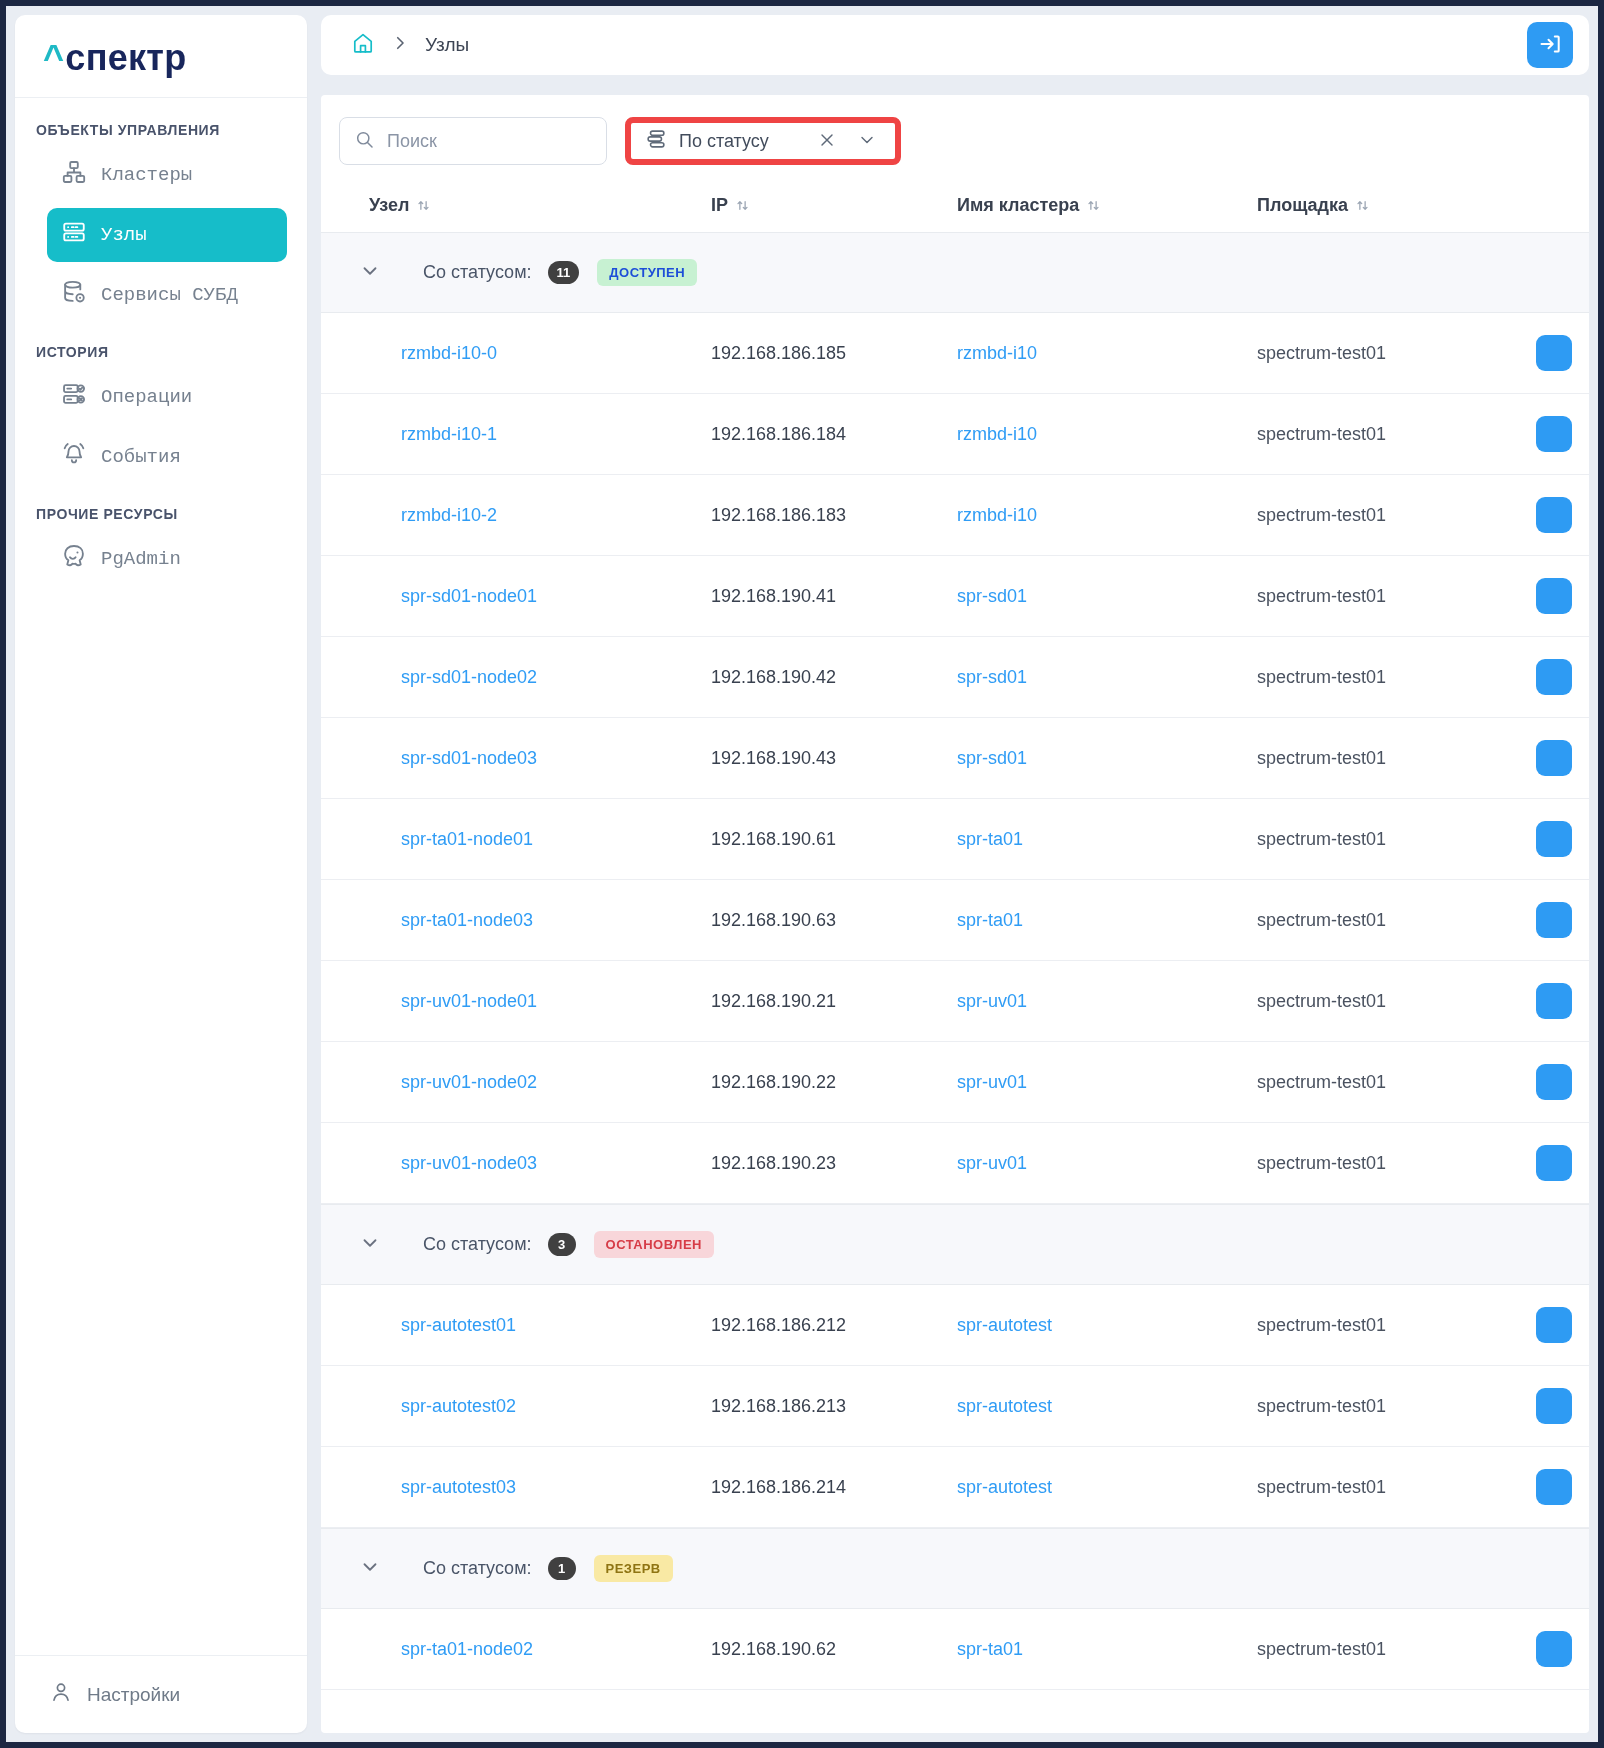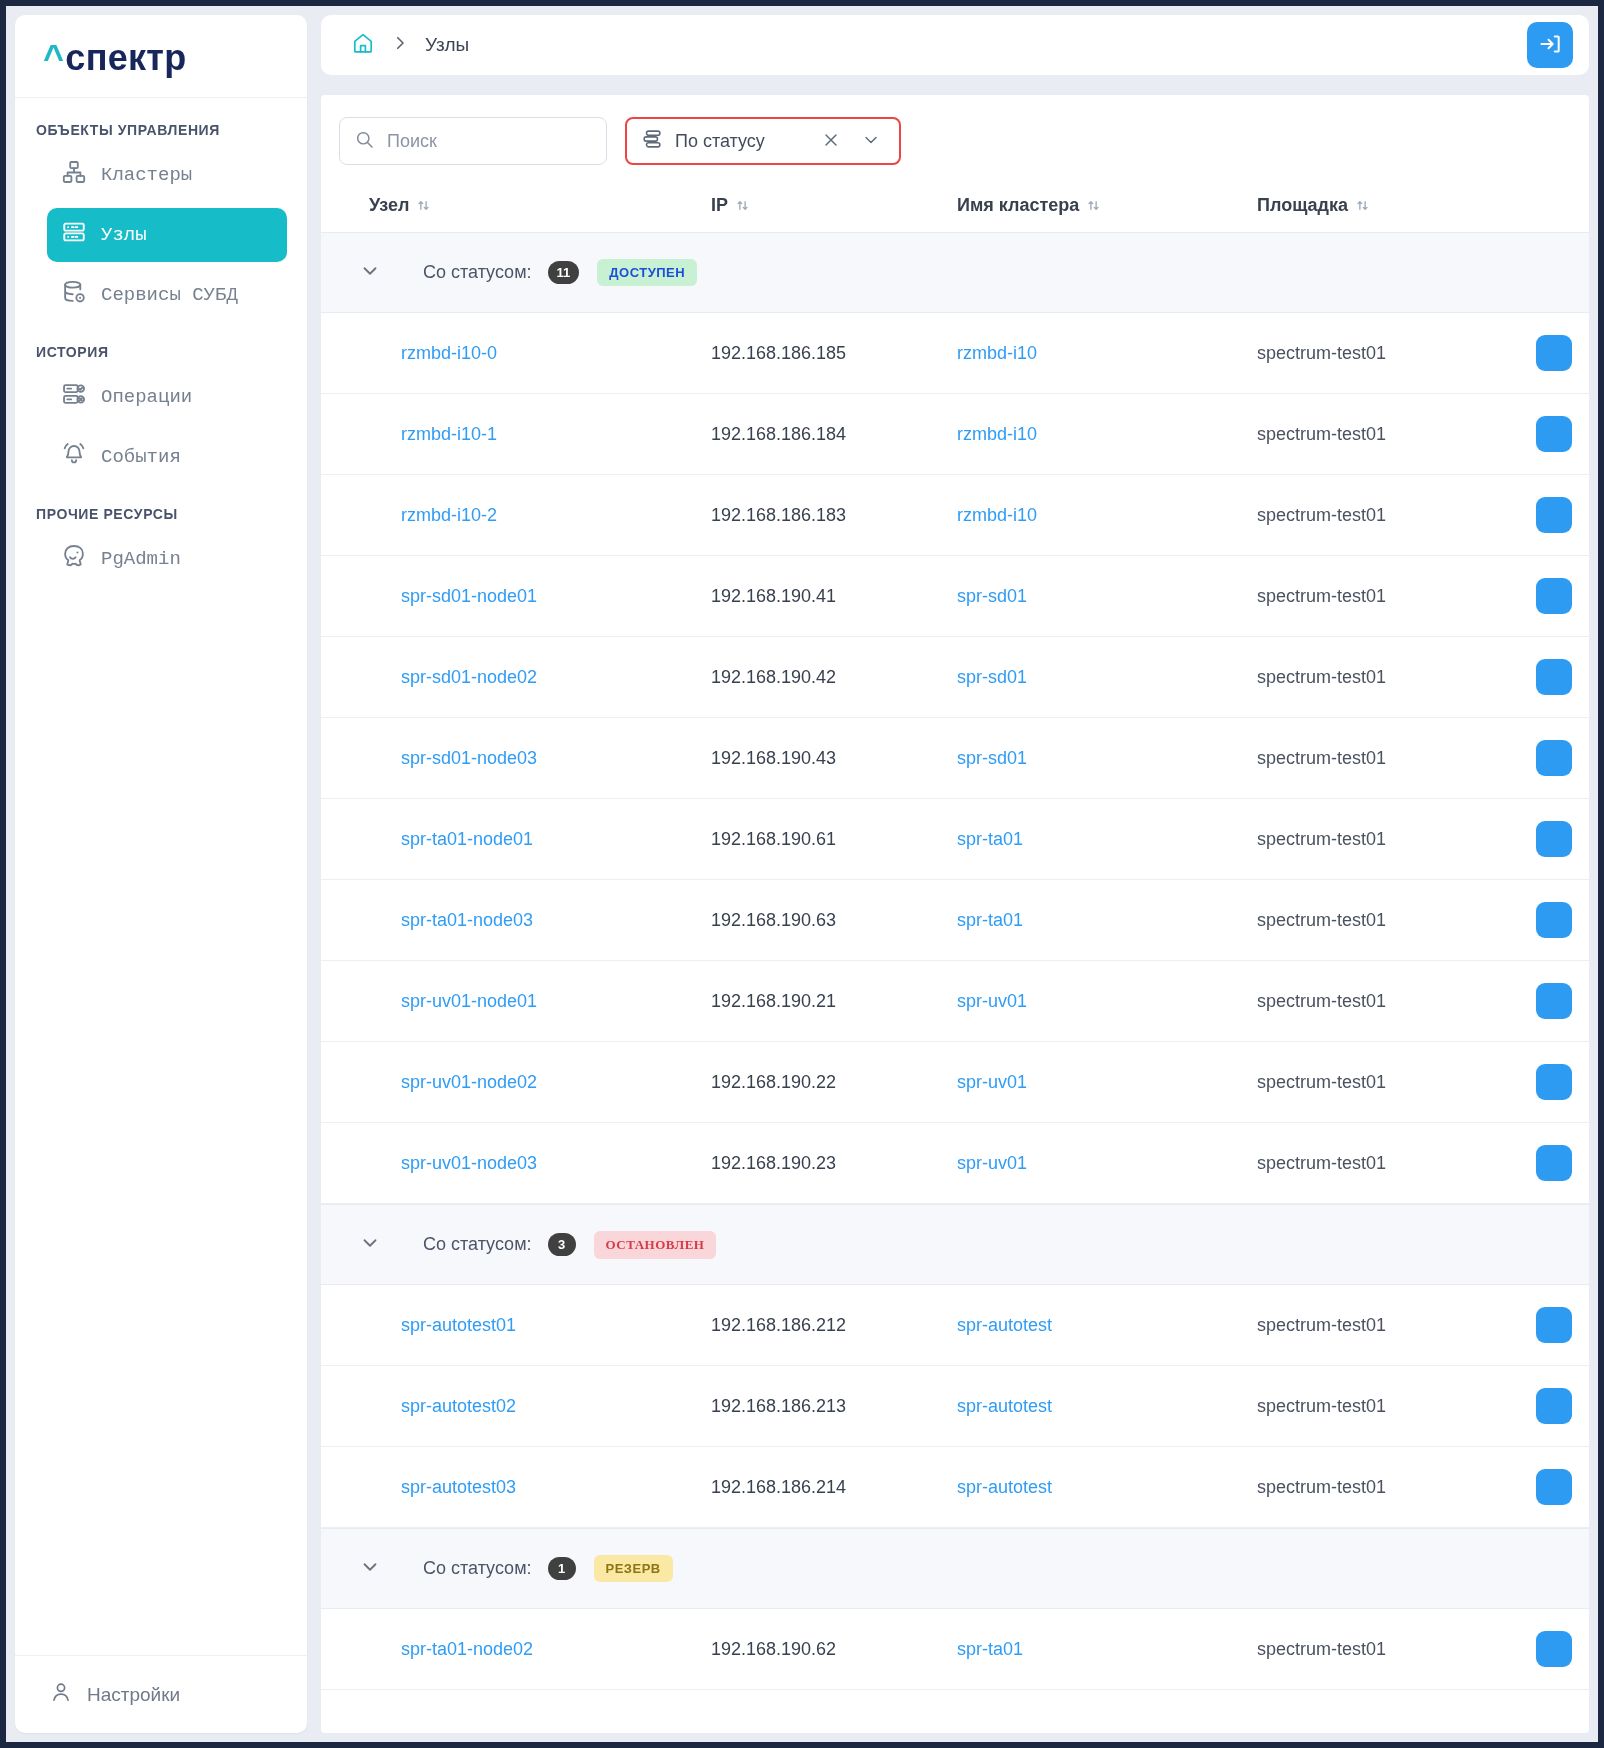--- a/index.html
+++ b/index.html
@@ -88,21 +88,21 @@
   }
   .search-box .ic { width:21px; height:21px; flex-shrink:0; }
   .search-box input {
     border:none; outline:none; width:100%;
     font-family:"Liberation Sans", sans-serif;
     font-size:18px; color:#3d4554; background:transparent;
   }
   .search-box input::placeholder { color:#8b95a6; }
   .filter-box {
     width:276px; height:48px;
-    border:2px solid #ef4444; border-radius:8px;
+    border:6px solid #ef4444; border-radius:8px;
     display:flex; align-items:center; gap:12px;
     padding:0 14px; cursor:pointer;
   }
   .filter-box .ic { width:22px; height:22px; color:#5f6a79; flex-shrink:0; }
   .filter-label { font-size:18px; color:#424c5c; flex:1; }
   .filter-clear .ic, .filter-caret .ic { width:20px; height:20px; color:#5f6a79; }
   .filter-clear, .filter-caret { display:flex; align-items:center; cursor:pointer; background:none; border:none; padding:0 4px; }
   
   .table { flex:1; overflow:hidden; display:flex; flex-direction:column;justify-content:flex-end; }
   .thead, .trow {
@@ -132,21 +132,21 @@
     background:#404040; color:#fff;
     font-size:13px; font-weight:700;
     border-radius:14px; padding:4px 9px; min-width:28px; text-align:center;
   }
   .status-badge {
     margin-left:18px;
     font-size:13px; font-weight:800; letter-spacing:.5px;
     border-radius:6px; padding:6px 12px;
   }
   .status-badge.badge-success { background:#c7f1d2; color:#1d4ed8; }
-  .status-badge.badge-danger  { background:#f8d6da; color:#d63c47;font-family:Liberation Serif, serif; }
+  .status-badge.badge-danger  { background:#f8d6da; color:#d63c47; }
   .status-badge.badge-warning { background:#f9e9a4; color:#8f7413; }
   .trow { height:81px; border-bottom:1px solid #eceef2; }
   .cell { font-size:18px; color:#39414f; white-space:nowrap; overflow:hidden; text-overflow:ellipsis; }
   .cell.c1 { padding-left:80px; }
   .cell a { color:#2f9cf5; text-decoration:none; cursor:pointer; }
   .cell.site { color:#4a5260; }
   .row-menu-btn {
     width:36px; height:36px; border:none; border-radius:9px;
     background:#2e9bf3; color:#fff; cursor:pointer;
     display:flex; align-items:center; justify-content:center;

